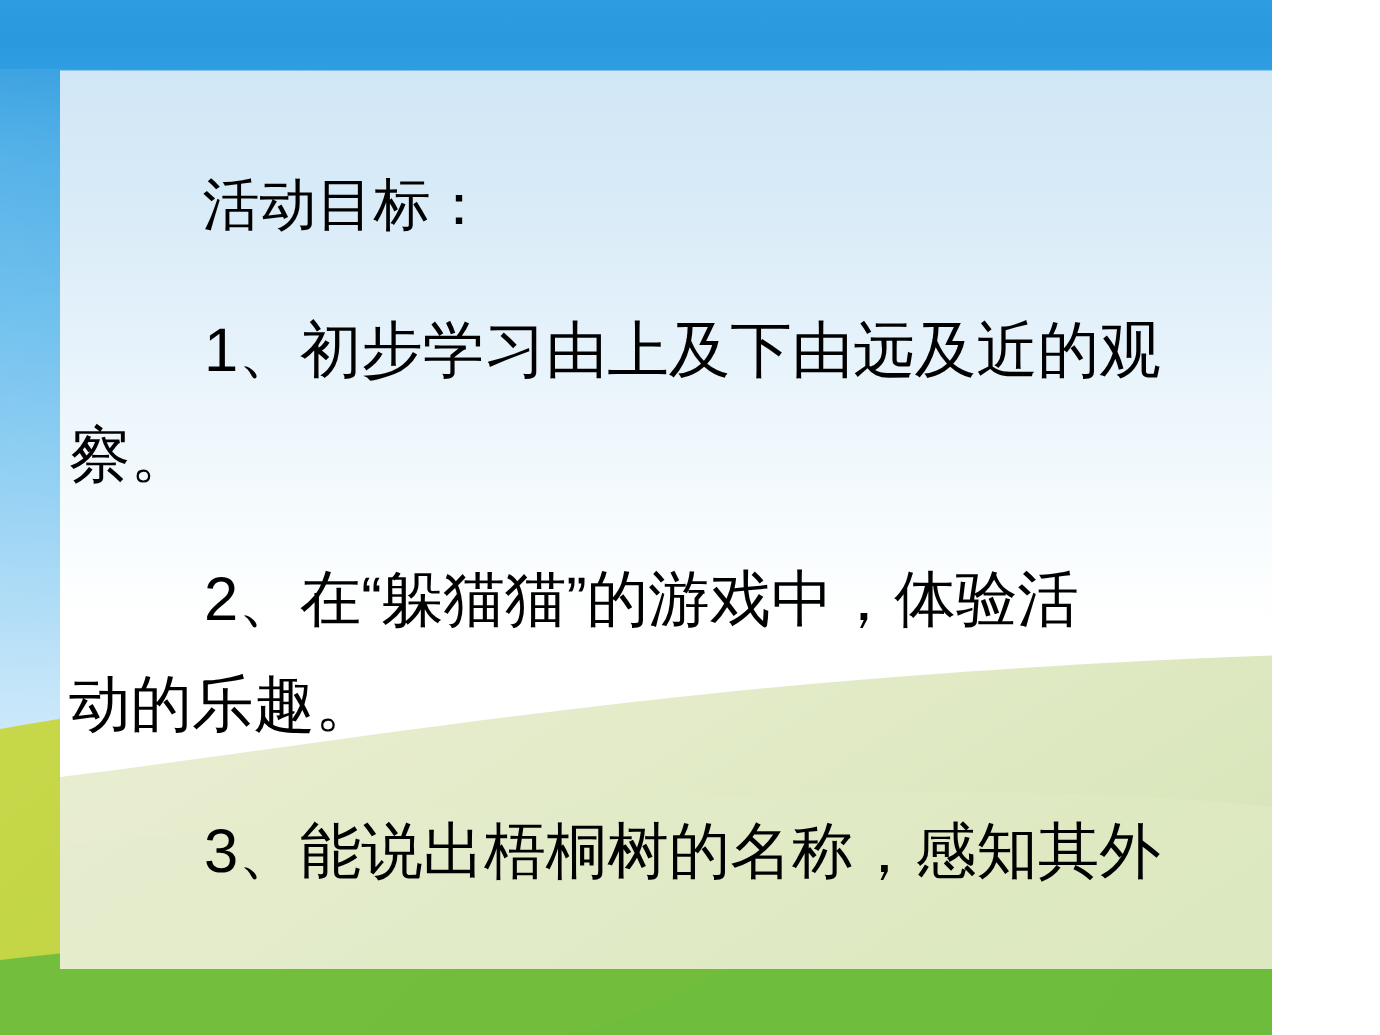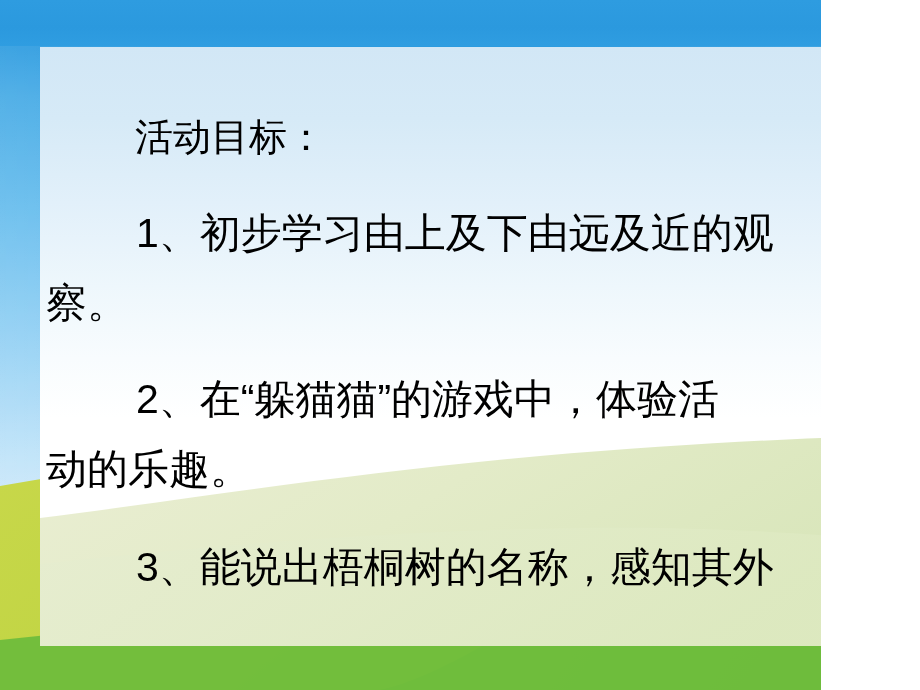--- a/index.html
+++ b/index.html
@@ -6,20 +6,21 @@
     margin: 0;
     padding: 0;
     background: #ffffff;
   }
   #slide {
     position: relative;
     width: 821px;
     height: 690px;
     overflow: hidden;
     font-family: "Liberation Sans", sans-serif;
+    padding-left: 27px;
   }
 
   
   .bg-sky {
     position: absolute;
     inset: 0;
     background: linear-gradient(to bottom,
        #2c9bdf 0%,
        #2c9bdf 7%,
        #43a9e5 14%,

